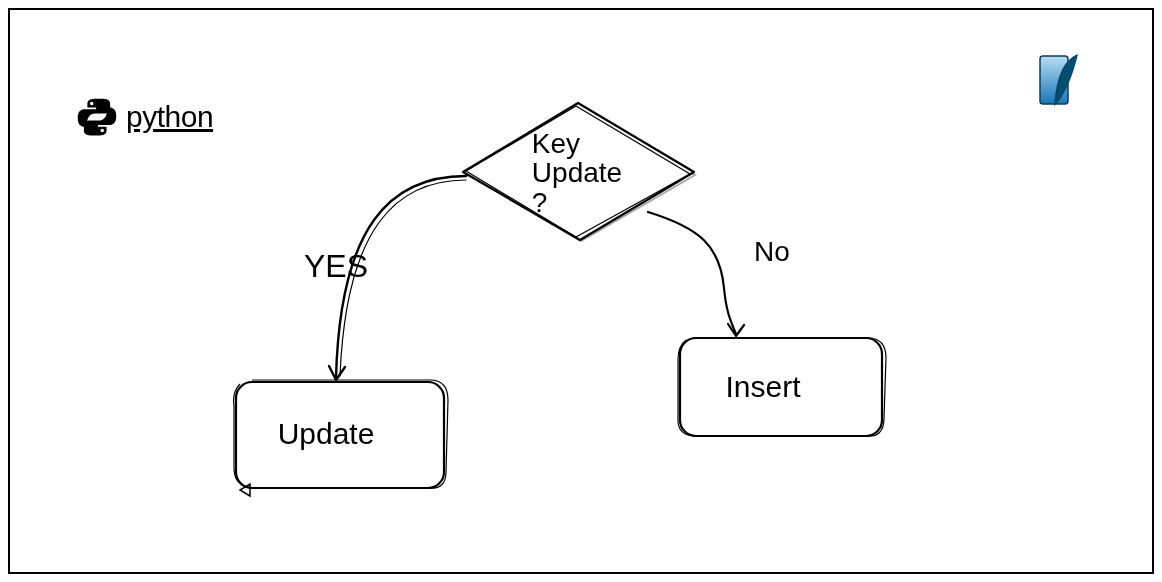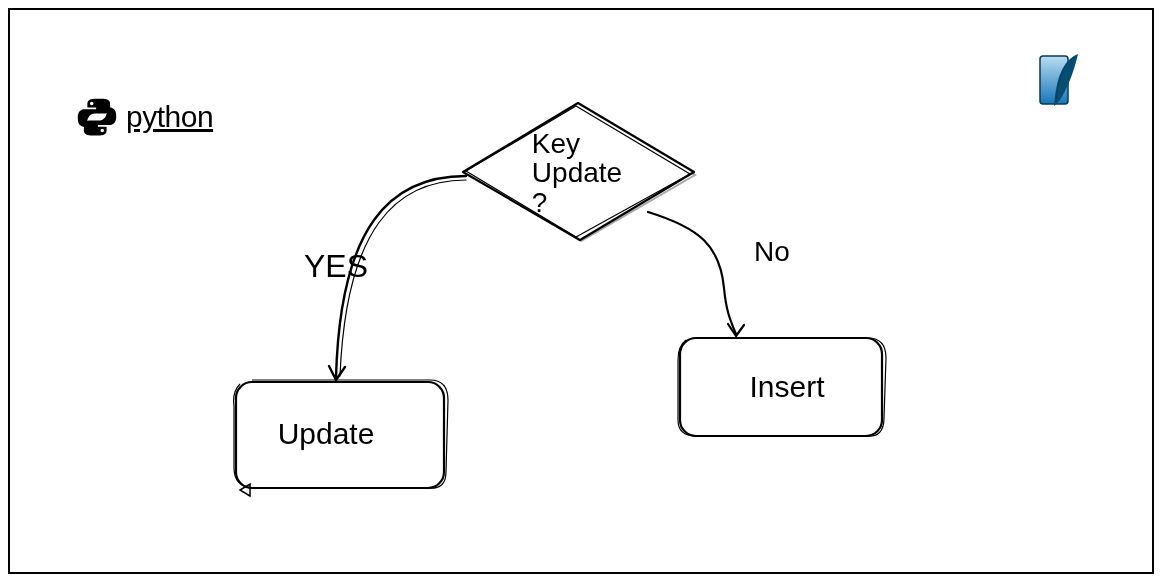--- a/index.html
+++ b/index.html
@@ -69,21 +69,21 @@
     }
     .box-update {
       position: absolute;
       left: 234px;
       top: 378px;
       width: 184px;
       height: 112px;
     }
     .box-insert {
       position: absolute;
-      left: 672px;
+      left: 648px;
       top: 336px;
       width: 230px;
       height: 102px;
     }
     .box-label {
       position: absolute;
       left: 50%;
       top: 50%;
       transform: translate(-50%, -50%);
       font-size: 30px;

